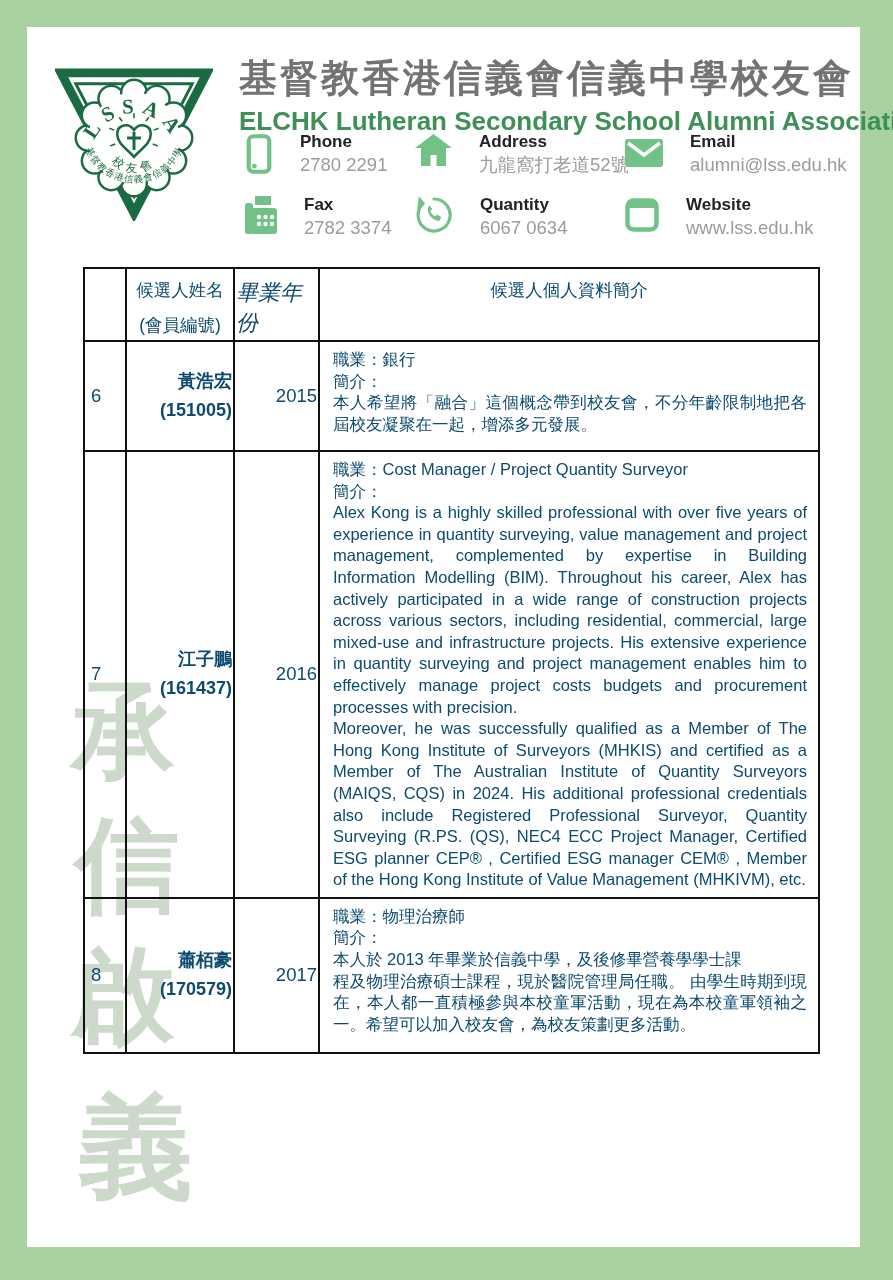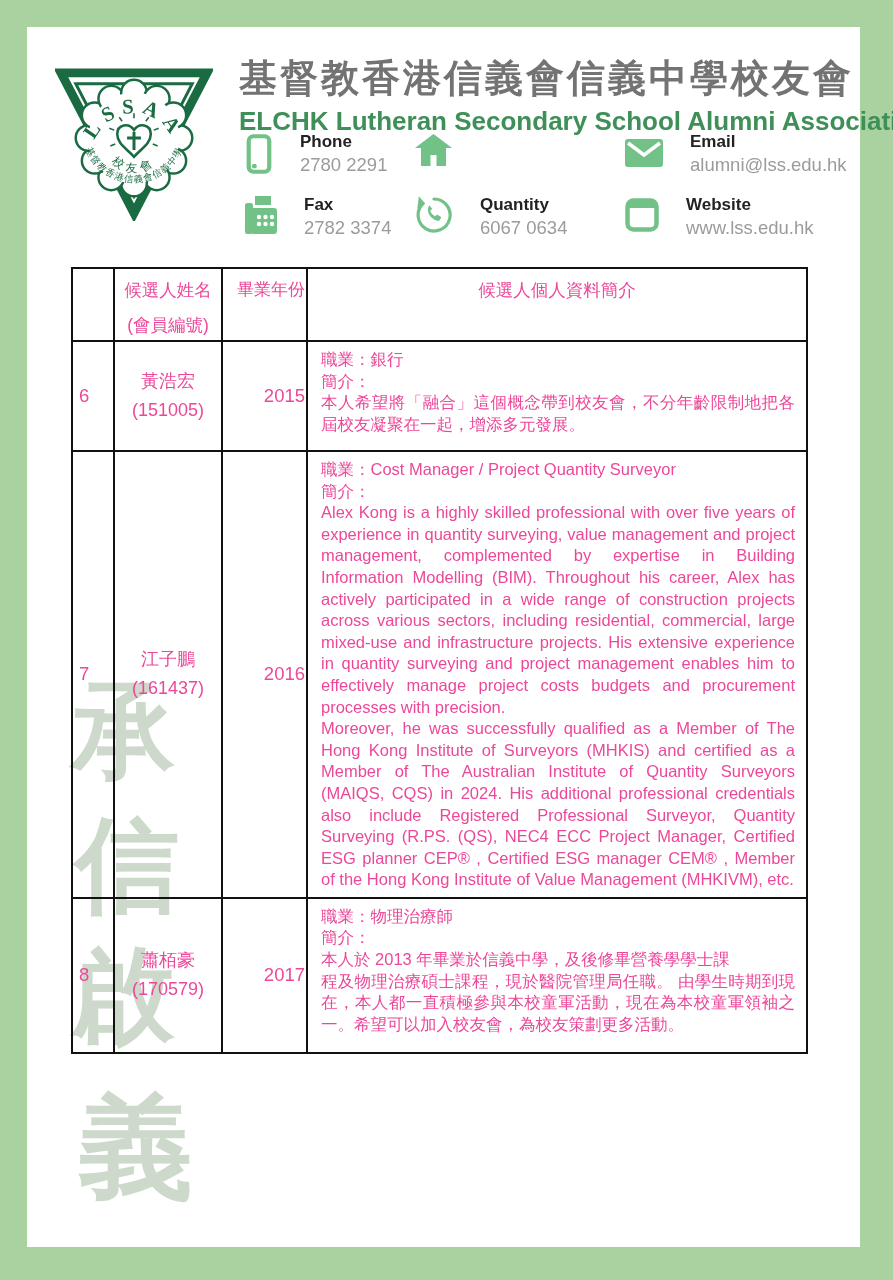--- a/index.html
+++ b/index.html
@@ -65,48 +65,49 @@
   .ci-5{left:598px;top:167px;}
   .contact-icon{flex:0 0 auto;margin-top:2px;}
   .contact-label{
     font-size:17px;font-weight:bold;color:#222;line-height:22px;
   }
   .contact-value{
     font-size:18.5px;color:#9b9b9a;line-height:24px;white-space:nowrap;
   }
   
   table.cand{
-    position:absolute;left:44px;top:240px;
+    position:absolute;left:56px;top:240px;
     width:735px;
     border-collapse:collapse;
     z-index:1;
     table-layout:fixed;
     background:transparent;
-    color:#ec4899;
+    color:#0c4a6e;
   }
   table.cand td{
     border:2px solid #111;
     background:transparent;
   }
   tr.hdr{height:73px;}
   tr.r6{height:110px;}
   tr.r7{height:440px;}
   tr.r8{height:155px;}
   td.c-blank{}
   td.c-num{
     vertical-align:middle;
     text-align:left;
     padding-left:6px;
     font-size:18.5px;
   }
   td.c-name{
     vertical-align:middle;
-    text-align:center;
+    text-align:right;
     font-size:18px;
     line-height:29px;
+    font-weight:bold;
   }
   td.c-year{
     vertical-align:middle;
     text-align:right;
     font-size:18.5px;
   }
   td.c-bio{
     vertical-align:top;
     text-align:justify;
     padding:7px 11px 6px 13px;
@@ -116,23 +117,24 @@
   }
   td.h-name{
     vertical-align:top;
     text-align:center;
     font-size:17.5px;
     padding-top:9px;
   }
   td.h-name .l2{margin-top:11px;}
   td.h-year{
     vertical-align:top;
-    text-align:right;
-    font-size:17px;
+    text-align:left;
+    font-size:22px;
     padding-top:9px;
+    font-style:italic;
   }
   td.h-bio{
     vertical-align:top;
     text-align:center;
     font-size:17.5px;
     padding-top:9px;
   }
 </style>
 </head>
 <body>
@@ -211,20 +213,24 @@
       <div class="contact-label">Phone</div>
       <div class="contact-value">2780 2291</div>
     </span>
   </div>
 
   <div class="contact-item ci-1">
     <span class="contact-icon">
       <svg width="37" height="34" viewBox="0 0 37 34">
           <path d="M18.5,1 L37,15 L31,15 L31,33 L21.5,33 L21.5,22 L15.5,22 L15.5,33 L6,33 L6,15 L0,15 Z" fill="#72c287"></path>
         </svg>
+    </span>
+    <span>
+      <div class="contact-label">Address</div>
+      <div class="contact-value">九龍窩打老道52號</div>
     </span>
   </div>
 
   <div class="contact-item ci-2">
     <span class="contact-icon" style="margin-top:8px;">
       <svg width="38" height="28" viewBox="0 0 38 28">
           <rect x="0" y="0" width="38" height="28" rx="3" fill="#72c287"></rect>
           <path d="M3,4 L19,16 L35,4" fill="none" stroke="#ffffff" stroke-width="3.5"></path>
         </svg>
     </span>

